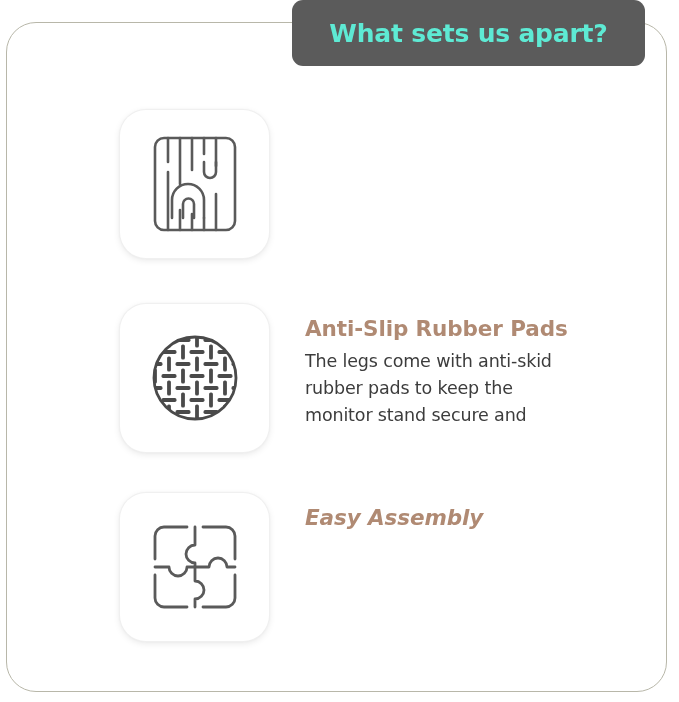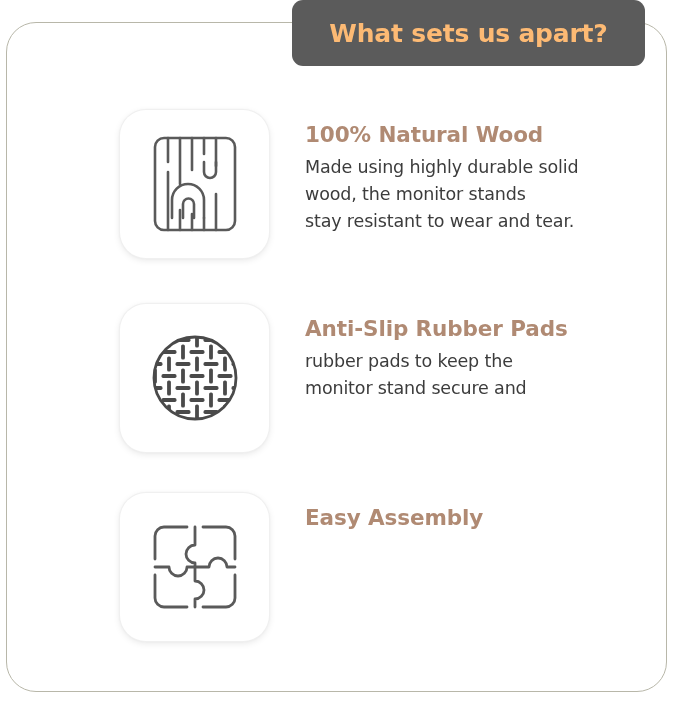--- a/index.html
+++ b/index.html
@@ -44,21 +44,21 @@
     height: 66px;
     box-sizing: border-box;
     background: #5b5b5b;
     border-radius: 11px;
     display: flex;
     align-items: center;
     justify-content: center;
     z-index: 5;
   }
   .header-title {
-    color: #fdba74;
+    color: #5eead4;
     font-size: 25px;
     font-weight: bold;
     letter-spacing: -0.2px;
     line-height: 1;
     white-space: nowrap;
   }
 
   
   .features {
     position: absolute;
@@ -69,21 +69,21 @@
   }
 
   .feature-row {
     position: absolute;
     display: flex;
     align-items: flex-start;
     left: 120px;
   }
   .feature-row.r0 { top: 110px; }
   .feature-row.r1 { top: 304px; }
-  .feature-row.r2 { top: 493px; }
+  .feature-row.r2 { top: 493px; font-style: italic; }
 
   
   .icon-tile {
     width: 149px;
     height: 148px;
     flex: 0 0 149px;
     background: #ffffff;
     border-radius: 26px;
     box-shadow: 0 0 0 1px #f0f0f0, 0 2px 7px rgba(0,0,0,0.10), 0 0 3px rgba(0,0,0,0.06);
     display: flex;
@@ -143,28 +143,20 @@
             <line x1="55" y1="6" x2="55" y2="22"></line>
             <line x1="55" y1="86" x2="55" y2="98"></line>
             <line x1="67" y1="6" x2="67" y2="34"></line>
             <line x1="67" y1="62" x2="67" y2="98"></line>
             <path d="M55 30 v10 a6 6 0 0 0 12 0 v-10"></path>
             <path d="M23 86 v-18 a16 16 0 0 1 32 0 v18"></path>
             <path d="M34 86 v-14 a5.5 5.5 0 0 1 11 0 v14"></path>
           </svg>
         </span>
       </div>
-      <div class="feature-text">
-        <h3 class="feature-title">100% Natural Wood</h3>
-        <p class="feature-desc">
-          <span class="ln">Made using highly durable solid</span>
-          <span class="ln">wood, the monitor stands</span>
-          <span class="ln">stay resistant to wear and tear.</span>
-        </p>
-      </div>
     </div>
 
     <div class="feature-row r1">
       <div class="icon-tile">
         <span>
           <svg width="96" height="96" viewBox="0 0 96 96" fill="none">
             <defs>
               <clipPath id="weaveClip">
                   <circle cx="48" cy="48" r="41"></circle>
                 </clipPath>
@@ -233,20 +225,21 @@
                 <use href="#wv-v" x="78" y="82"></use>
               <use href="#wv-h" x="92" y="82"></use>
             </g>
             <circle cx="48" cy="48" r="41" stroke="#4a4a4a" stroke-width="2.8" fill="none"></circle>
           </svg>
         </span>
       </div>
       <div class="feature-text">
         <h3 class="feature-title">Anti-Slip Rubber Pads</h3>
         <p class="feature-desc">
+          <span class="ln">The legs come with anti-skid</span>
           <span class="ln">rubber pads to keep the</span>
           <span class="ln">monitor stand secure and</span>
         </p>
       </div>
     </div>
 
     <div class="feature-row r2">
       <div class="icon-tile">
         <span>
           <svg width="96" height="96" viewBox="0 0 96 96" fill="none" stroke="#5a5a5a" stroke-width="2.8" stroke-linecap="round" stroke-linejoin="round">

